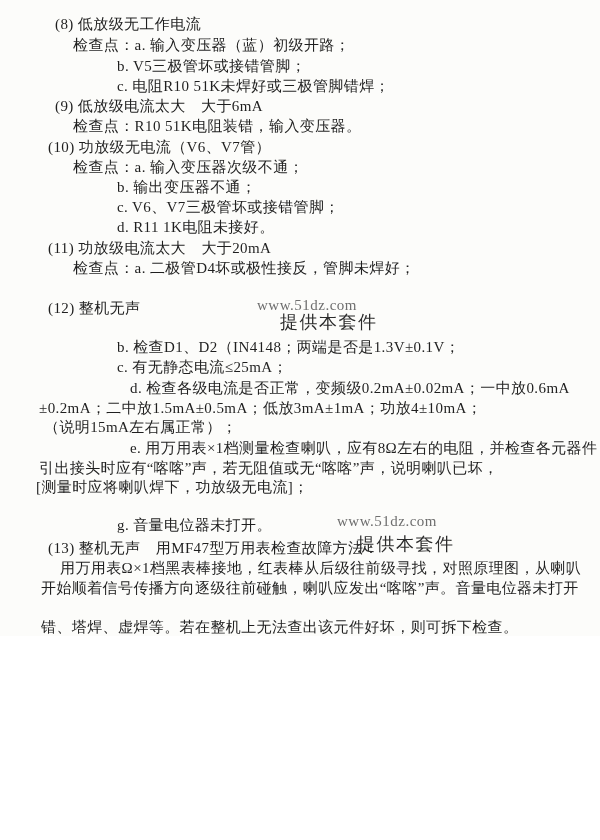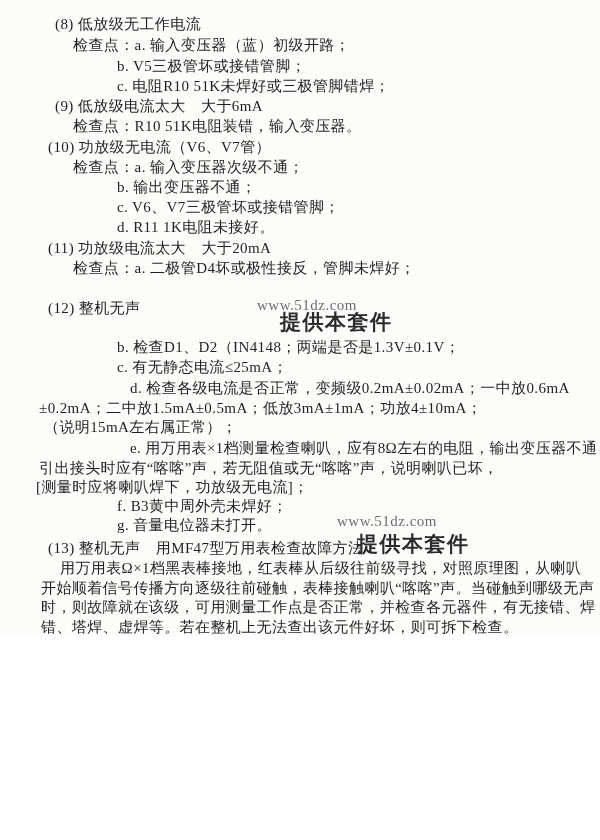--- a/index.html
+++ b/index.html
@@ -31,25 +31,24 @@
     font-family: Liberation Serif, serif;
     font-size: 15px;
     line-height: 16px;
     color: var(--watermark-gray);
     letter-spacing: 0.5px;
   }
   .wm-kit {
     position: absolute;
     white-space: nowrap;
     font-family: "Liberation Sans", "DejaVu Sans", sans-serif;
-    font-size: 21px;
+    font-size: 18px;
     line-height: 16px;
     color: var(--watermark-dark);
     letter-spacing: 1.5px;
-    font-weight: bold;
   }
   .pageno {
     position: absolute;
     font-family: "Liberation Serif", "DejaVu Serif", serif;
     font-size: 13px;
     color: #2e2e2e;
     letter-spacing: 1px;
   }
 </style>
 </head>
@@ -69,29 +68,27 @@
   <div class="ln" style="left:117px;top:199px">c. V6、V7三极管坏或接错管脚；</div>
   <div class="ln" style="left:117px;top:219px">d. R11 1K电阻未接好。</div>
   <div class="ln" style="left:48px;top:240px">(11) 功放级电流太大　大于20mA</div>
   <div class="ln" style="left:73px;top:260px">检查点：a. 二极管D4坏或极性接反，管脚未焊好；</div>
   <div class="ln" style="left:48px;top:300px">(12) 整机无声</div>
   <div class="ln" style="left:117px;top:339px">b. 检查D1、D2（IN4148；两端是否是1.3V±0.1V；</div>
   <div class="ln" style="left:117px;top:359px">c. 有无静态电流≤25mA；</div>
   <div class="ln" style="left:130px;top:380px">d. 检查各级电流是否正常，变频级0.2mA±0.02mA；一中放0.6mA</div>
   <div class="ln" style="left:39px;top:400px">±0.2mA；二中放1.5mA±0.5mA；低放3mA±1mA；功放4±10mA；</div>
   <div class="ln" style="left:44px;top:419px">（说明15mA左右属正常）；</div>
-  <div class="ln" style="left:130px;top:440px">e. 用万用表×1档测量检查喇叭，应有8Ω左右的电阻，输出变压器不通</div>
+  <div class="ln" style="left:130px;top:440px">e. 用万用表×1档测量检查喇叭，应有8Ω左右的电阻，并检查各元器件</div>
   <div class="ln" style="left:39px;top:460px">引出接头时应有“喀喀”声，若无阻值或无“喀喀”声，说明喇叭已坏，</div>
   <div class="ln" style="left:36px;top:479px">[测量时应将喇叭焊下，功放级无电流]；</div>
-  <div class="ln" style="left:117px;top:498px">f. B3黄中周外壳未焊好；</div>
   <div class="ln" style="left:117px;top:517px">g. 音量电位器未打开。</div>
   <div class="ln" style="left:48px;top:540px">(13) 整机无声　用MF47型万用表检查故障方法：</div>
   <div class="ln" style="left:60px;top:560px">用万用表Ω×1档黑表棒接地，红表棒从后级往前级寻找，对照原理图，从喇叭</div>
-  <div class="ln" style="left:41px;top:580px">开始顺着信号传播方向逐级往前碰触，表棒接触喇叭“喀喀”声。当碰触到哪级无声</div>
-  <div class="ln" style="left:41px;top:599px">时，则故障就在该级，可用测量工作点是否正常，并检查各元器件，有无接错、焊</div>
+  <div class="ln" style="left:41px;top:580px">开始顺着信号传播方向逐级往前碰触，喇叭应发出“喀喀”声。音量电位器未打开</div>
   <div class="ln" style="left:41px;top:619px">错、塔焊、虚焊等。若在整机上无法查出该元件好坏，则可拆下检查。</div>
 
   <div class="wm-site" style="left:257px;top:297px">www.51dz.com</div>
   <div class="wm-kit" style="left:280px;top:314px">提供本套件</div>
   <div class="wm-site" style="left:337px;top:513px">www.51dz.com</div>
   <div class="wm-kit" style="left:357px;top:536px">提供本套件</div>
 
   <div class="pageno" style="left:281px;top:810px">10</div>
 
 </div>

